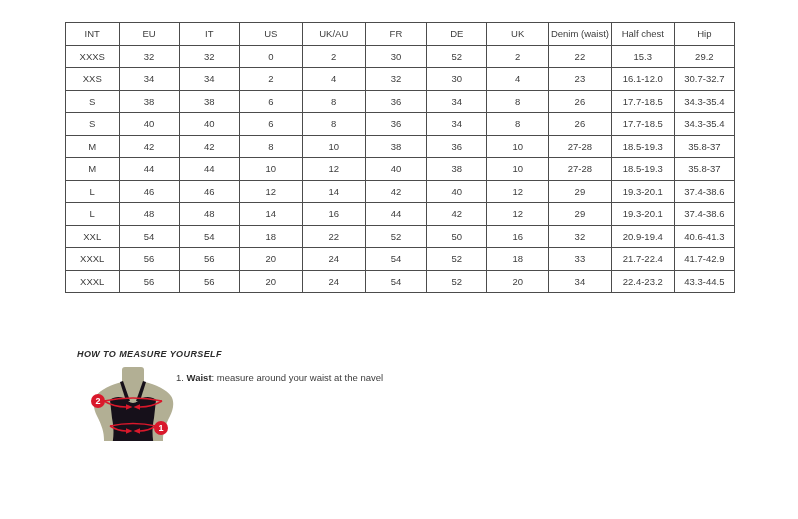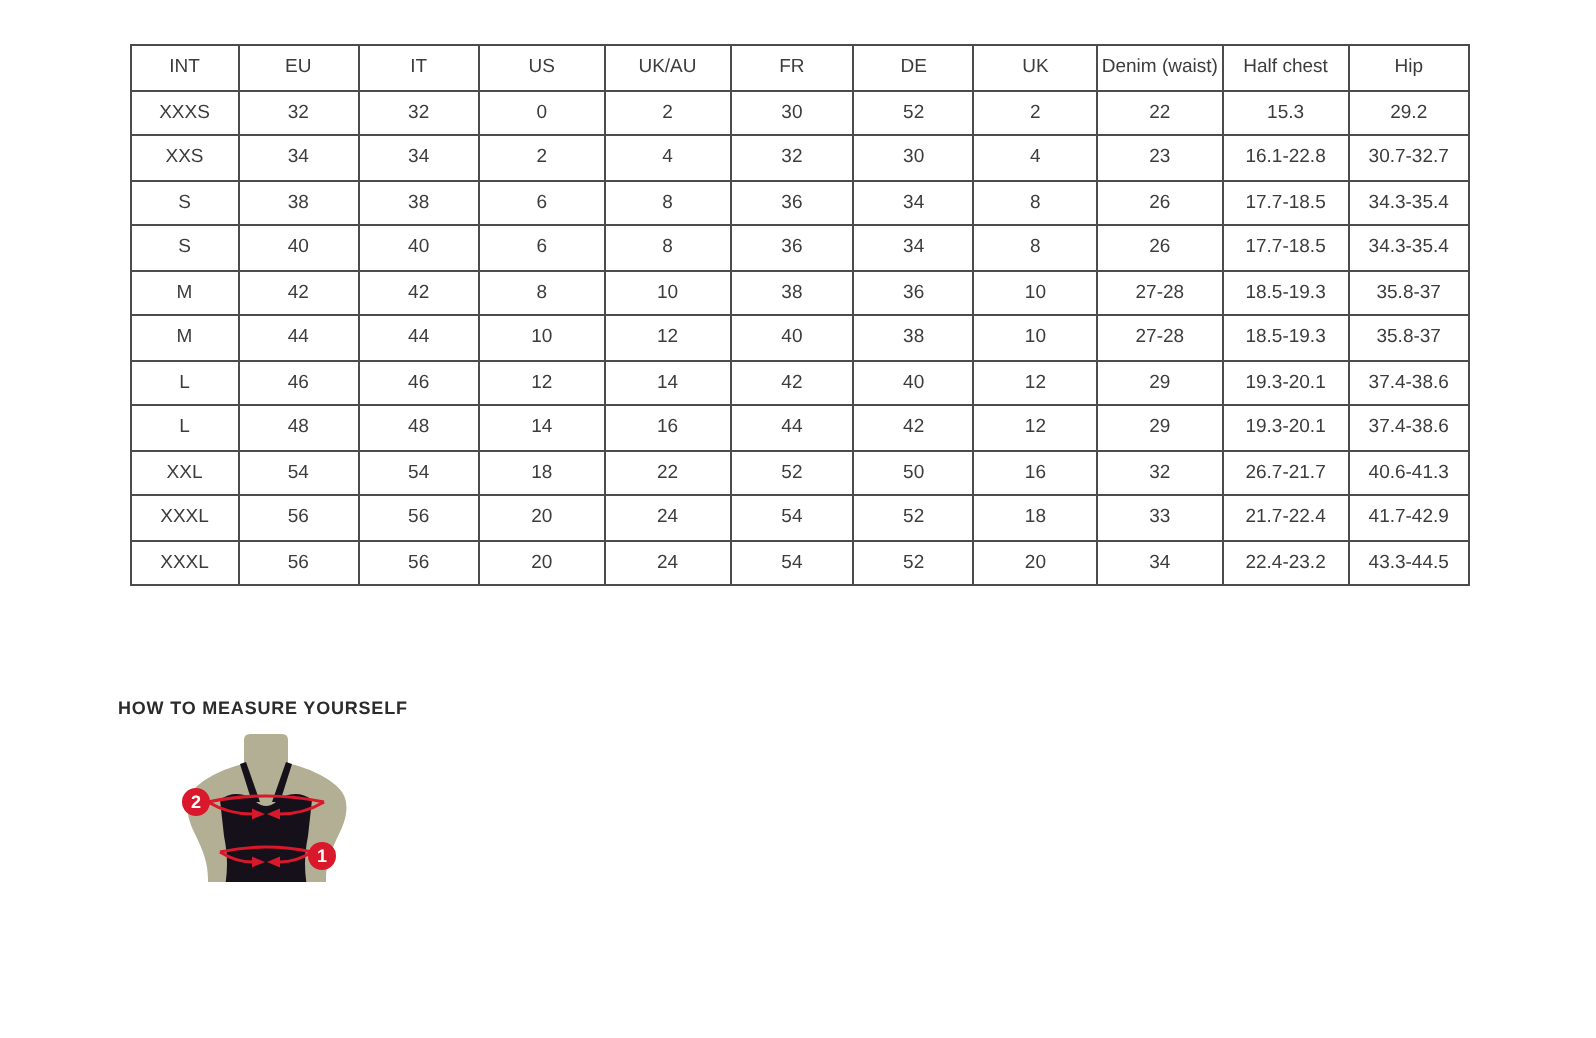--- a/index.html
+++ b/index.html
@@ -19,22 +19,22 @@
     font-weight:400;
     text-align:center;
     vertical-align:middle;
     white-space:nowrap;
     color:#3c3c3c;
     padding:0 1px;
   }
 
   
   .measure-title {
-    position:absolute; left:59px; top:349px;
-    font-size:9px; font-weight:700; letter-spacing:.4px; color:#2b2b2b;
+    position:absolute; left:77px; top:349px;
+    font-size:9px; font-weight:700; letter-spacing:.4px; color:#2b2b2b;font-style:italic;
   }
   .figure-wrap { position:absolute; left:76px; top:366px; width:115px; height:140px; }
   ol.measure-steps {
     position:absolute; left:176px; top:372px; list-style:none;
   }
   ol.measure-steps li {
     font-size:9.5px; line-height:11px; margin-bottom:6.5px; color:#3c3c3c;
   }
   ol.measure-steps li b { font-weight:700; color:#2e2e2e; }
 </style>
@@ -89,21 +89,21 @@
         <tr>
           <td>XXS</td>
           <td>34</td>
           <td>34</td>
           <td>2</td>
           <td>4</td>
           <td>32</td>
           <td>30</td>
           <td>4</td>
           <td>23</td>
-          <td>16.1-22.8</td>
+          <td>16.1-12.0</td>
           <td>30.7-32.7</td>
         </tr>
         <tr>
           <td>S</td>
           <td>38</td>
           <td>38</td>
           <td>6</td>
           <td>8</td>
           <td>36</td>
           <td>34</td>
@@ -180,21 +180,21 @@
         <tr>
           <td>XXL</td>
           <td>54</td>
           <td>54</td>
           <td>18</td>
           <td>22</td>
           <td>52</td>
           <td>50</td>
           <td>16</td>
           <td>32</td>
-          <td>26.7-21.7</td>
+          <td>20.9-19.4</td>
           <td>40.6-41.3</td>
         </tr>
         <tr>
           <td>XXXL</td>
           <td>56</td>
           <td>56</td>
           <td>20</td>
           <td>24</td>
           <td>54</td>
           <td>52</td>
@@ -270,15 +270,16 @@
         <text x="22" y="38.2" fill="#ffffff">2</text>
         <circle cx="85" cy="62" r="7" fill="#d9182b"></circle>
         <text x="85" y="65.2" fill="#ffffff">1</text>
         <circle cx="20" cy="87" r="7" fill="#d9182b"></circle>
         <text x="20" y="90.2" fill="#ffffff">3</text>
       </g>
     </svg>
   </div>
 
   <ol class="measure-steps">
+      <li><span>1. </span><b>Waist</b><span>: measure around your waist at the navel</span></li>
     </ol>
 
 </div>
 
 </body></html>

